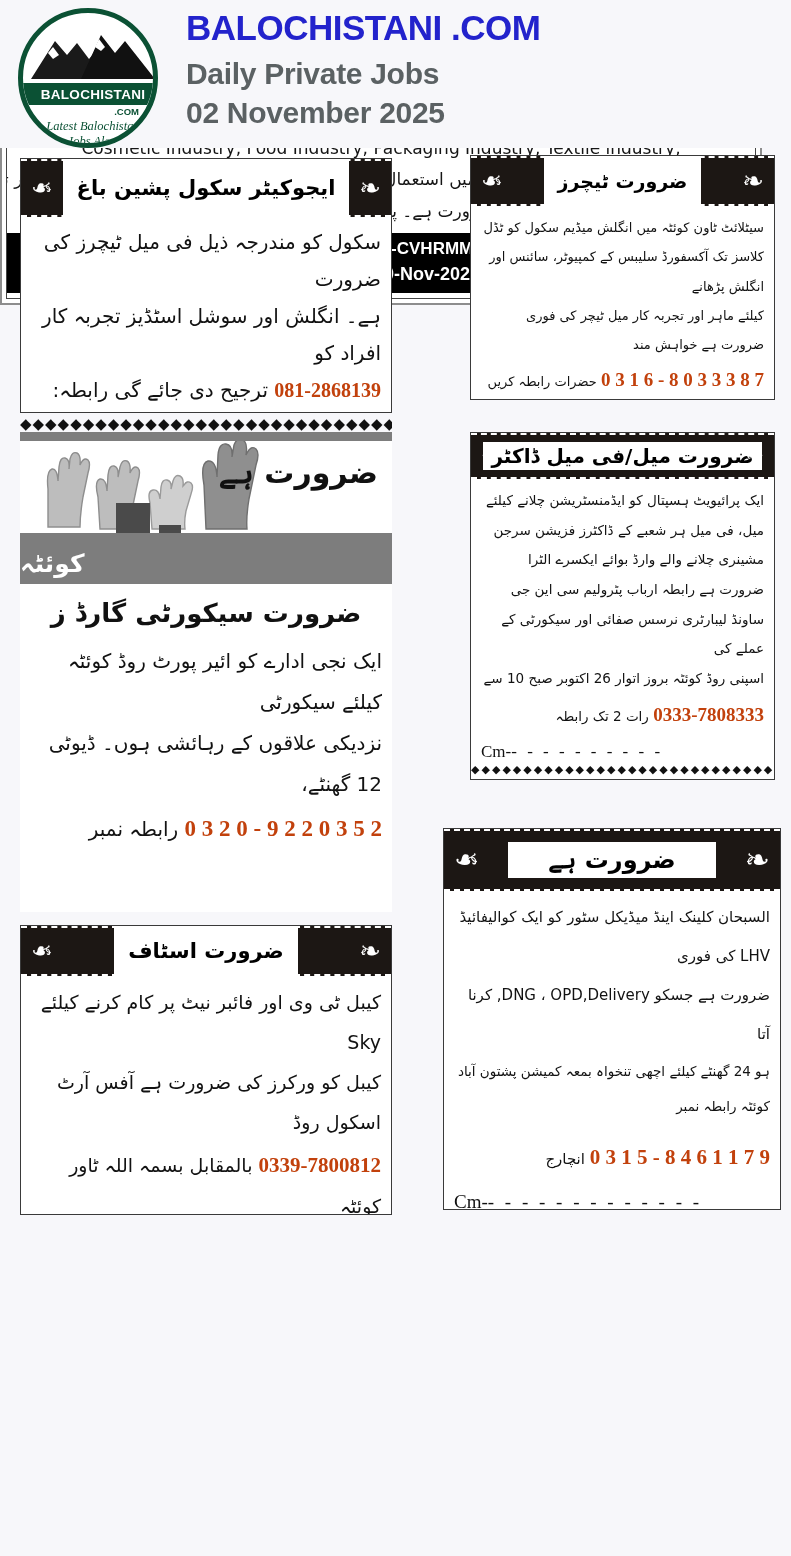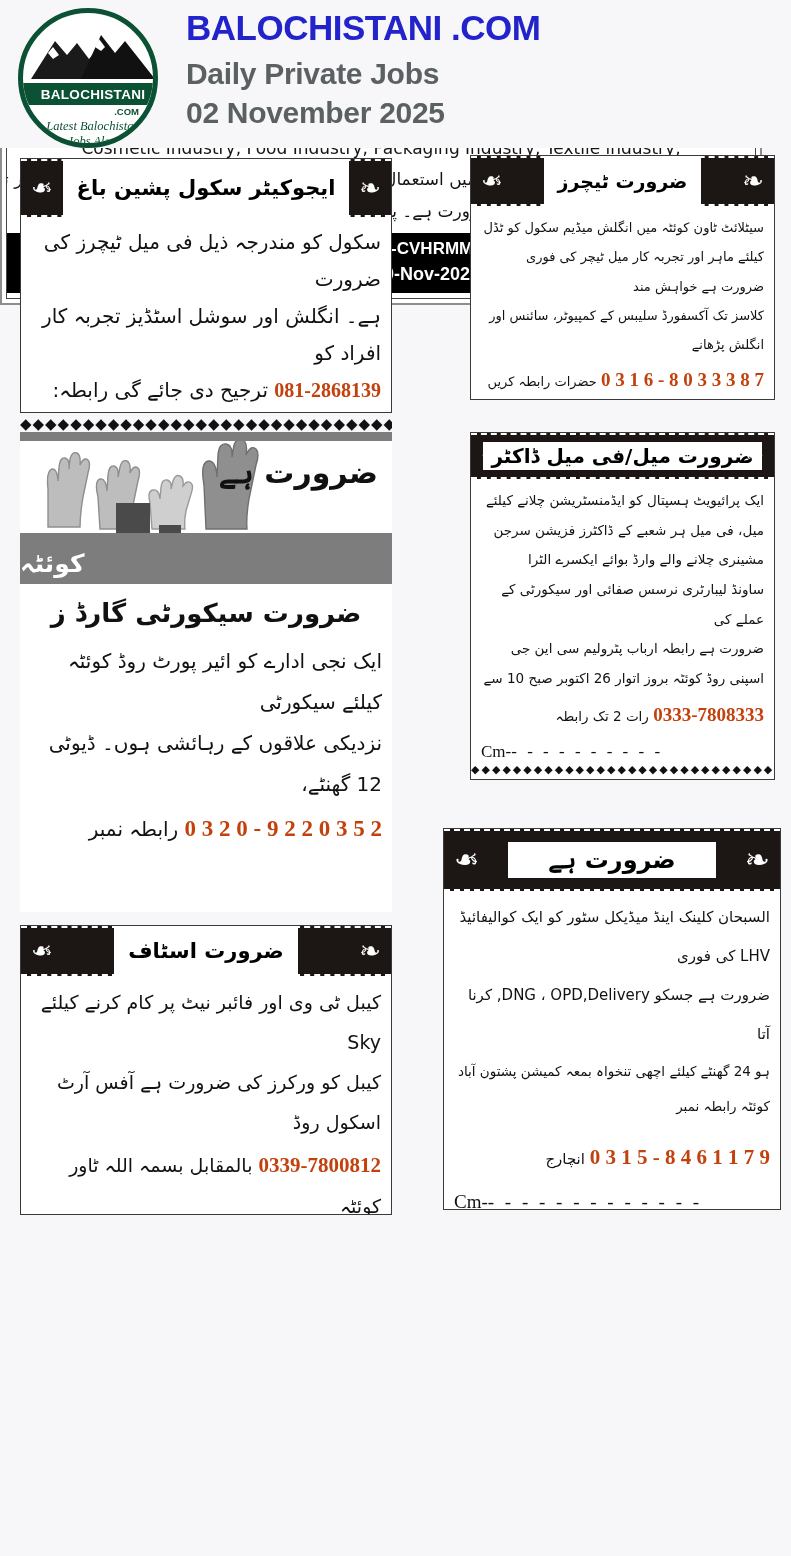--- a/index.html
+++ b/index.html
@@ -413,42 +413,42 @@
 </div>
 
 <div class="ad" id="ad-teachers">
   <div class="ornbar">
     <span class="orn left">❧</span>
     <span class="plate" style="font-size:19px;">ضرورت ٹیچرز</span>
     <span class="orn right">❧</span>
   </div>
   <div class="body-pad urdu" style="font-size:13px;line-height:2.25;">
     <span class="u-l">سیٹلائٹ ٹاون کوئٹہ میں انگلش میڈیم سکول کو ٹڈل</span>
+    <span class="u-l">کلاسز تک آکسفورڈ سلیبس کے کمپیوٹر، سائنس اور انگلش پڑھانے</span>
     <span class="u-l">کیلئے ماہر اور تجربہ کار میل ٹیچر کی فوری ضرورت ہے خواہش مند</span>
-    <span class="u-l">کلاسز تک آکسفورڈ سلیبس کے کمپیوٹر، سائنس اور انگلش پڑھانے</span>
     <span class="u-l">
       <span class="phone" style="font-size:19px;">0 3 1 6 - 8 0 3 3 3 8 7</span>
       <span>حضرات رابطہ کریں</span>
     </span>
   </div>
 
 </div>
 
 <div class="ad" id="ad-doctor">
   <div class="ornbar">
     <span class="orn left" style="font-size:22px;">❧</span>
     <span class="plate" style="font-size:20px;padding:2px 8px;">ضرورت میل/فی میل ڈاکٹر</span>
     <span class="orn right" style="font-size:22px;">❧</span>
   </div>
   <div class="body-pad urdu" style="font-size:13.5px;line-height:2.2;">
     <span class="u-l">ایک پرائیویٹ ہسپتال کو ایڈمنسٹریشن چلانے کیلئے</span>
     <span class="u-l">میل، فی میل ہر شعبے کے ڈاکٹرز فزیشن سرجن</span>
     <span class="u-l">مشینری چلانے والے وارڈ بوائے ایکسرے الٹرا</span>
+    <span class="u-l">ضرورت ہے رابطہ ارباب پٹرولیم سی این جی</span>
     <span class="u-l">ساونڈ لیبارٹری نرسس صفائی اور سیکورٹی کے عملے کی</span>
-    <span class="u-l">ضرورت ہے رابطہ ارباب پٹرولیم سی این جی</span>
     <span class="u-l">اسپنی روڈ کوئٹہ بروز اتوار 26 اکتوبر صبح 10 سے</span>
     <span class="u-l">
       <span class="phone" style="font-size:19px;">0333-7808333</span>
       <span>رات 2 تک رابطہ</span>
     </span>
   </div>
   <div class="cm-line" style="font-size:17px;">
     <span>Cm-</span><span class="dashes">- - - - - - - - - -</span>
   </div>
   <div class="diamond-row" style="font-size:11px;">◆◆◆◆◆◆◆◆◆◆◆◆◆◆◆◆◆◆◆◆◆◆◆◆◆◆◆◆◆</div>

